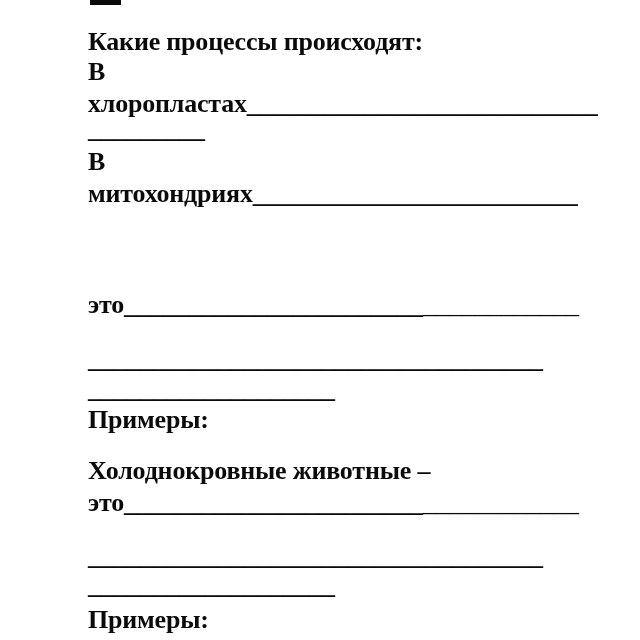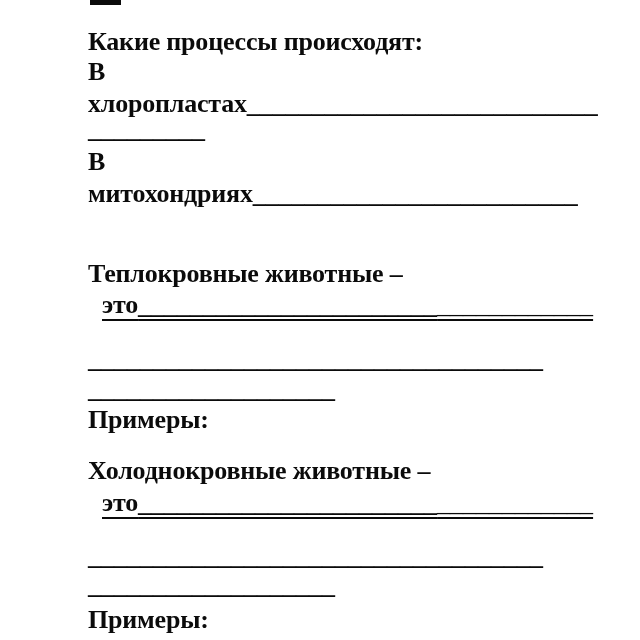--- a/index.html
+++ b/index.html
@@ -24,24 +24,22 @@
   }
   .frag {
     position: absolute;
     left: 90px;
     top: 0;
     width: 31px;
     height: 5px;
     background: #0b0b0b;
   }
   .underlined {
-    text-decoration: underline;
     text-decoration-thickness: 1.5px;
     text-underline-offset: 6px;
-    margin-left: 14px;
   }
   .thin { font-weight: normal; }
   .blank { letter-spacing: 0; }
 </style>
 </head>
 <body>
 
 <div class="page">
 
   <div class="frag"></div>
@@ -52,21 +50,20 @@
 
   <div class="line blank" style="top:114px">_________</div>
 
   <div class="line" style="top:89px"><span>хлоропластах</span><span class="blank">___________________________</span></div>
 
   <div class="line" style="top:147px">В</div>
 
   <div class="line" style="top:179px"><span>митохондриях</span><span class="blank">_________________________</span></div>
 
 
-  <div class="line" style="top:259px">Теплокровные животные –</div>
 
   <div class="line" style="top:290px"><span class="underlined"><span>это</span><span class="blank">_______________________</span><span class="blank thin">____________</span></span></div>
 
   <div class="line blank" style="top:344px">___________________________________</div>
 
   <div class="line blank" style="top:374px">___________________</div>
 
   <div class="line" style="top:405px">Примеры:</div>
 
   <div class="line" style="top:456px">Холоднокровные животные –</div>

